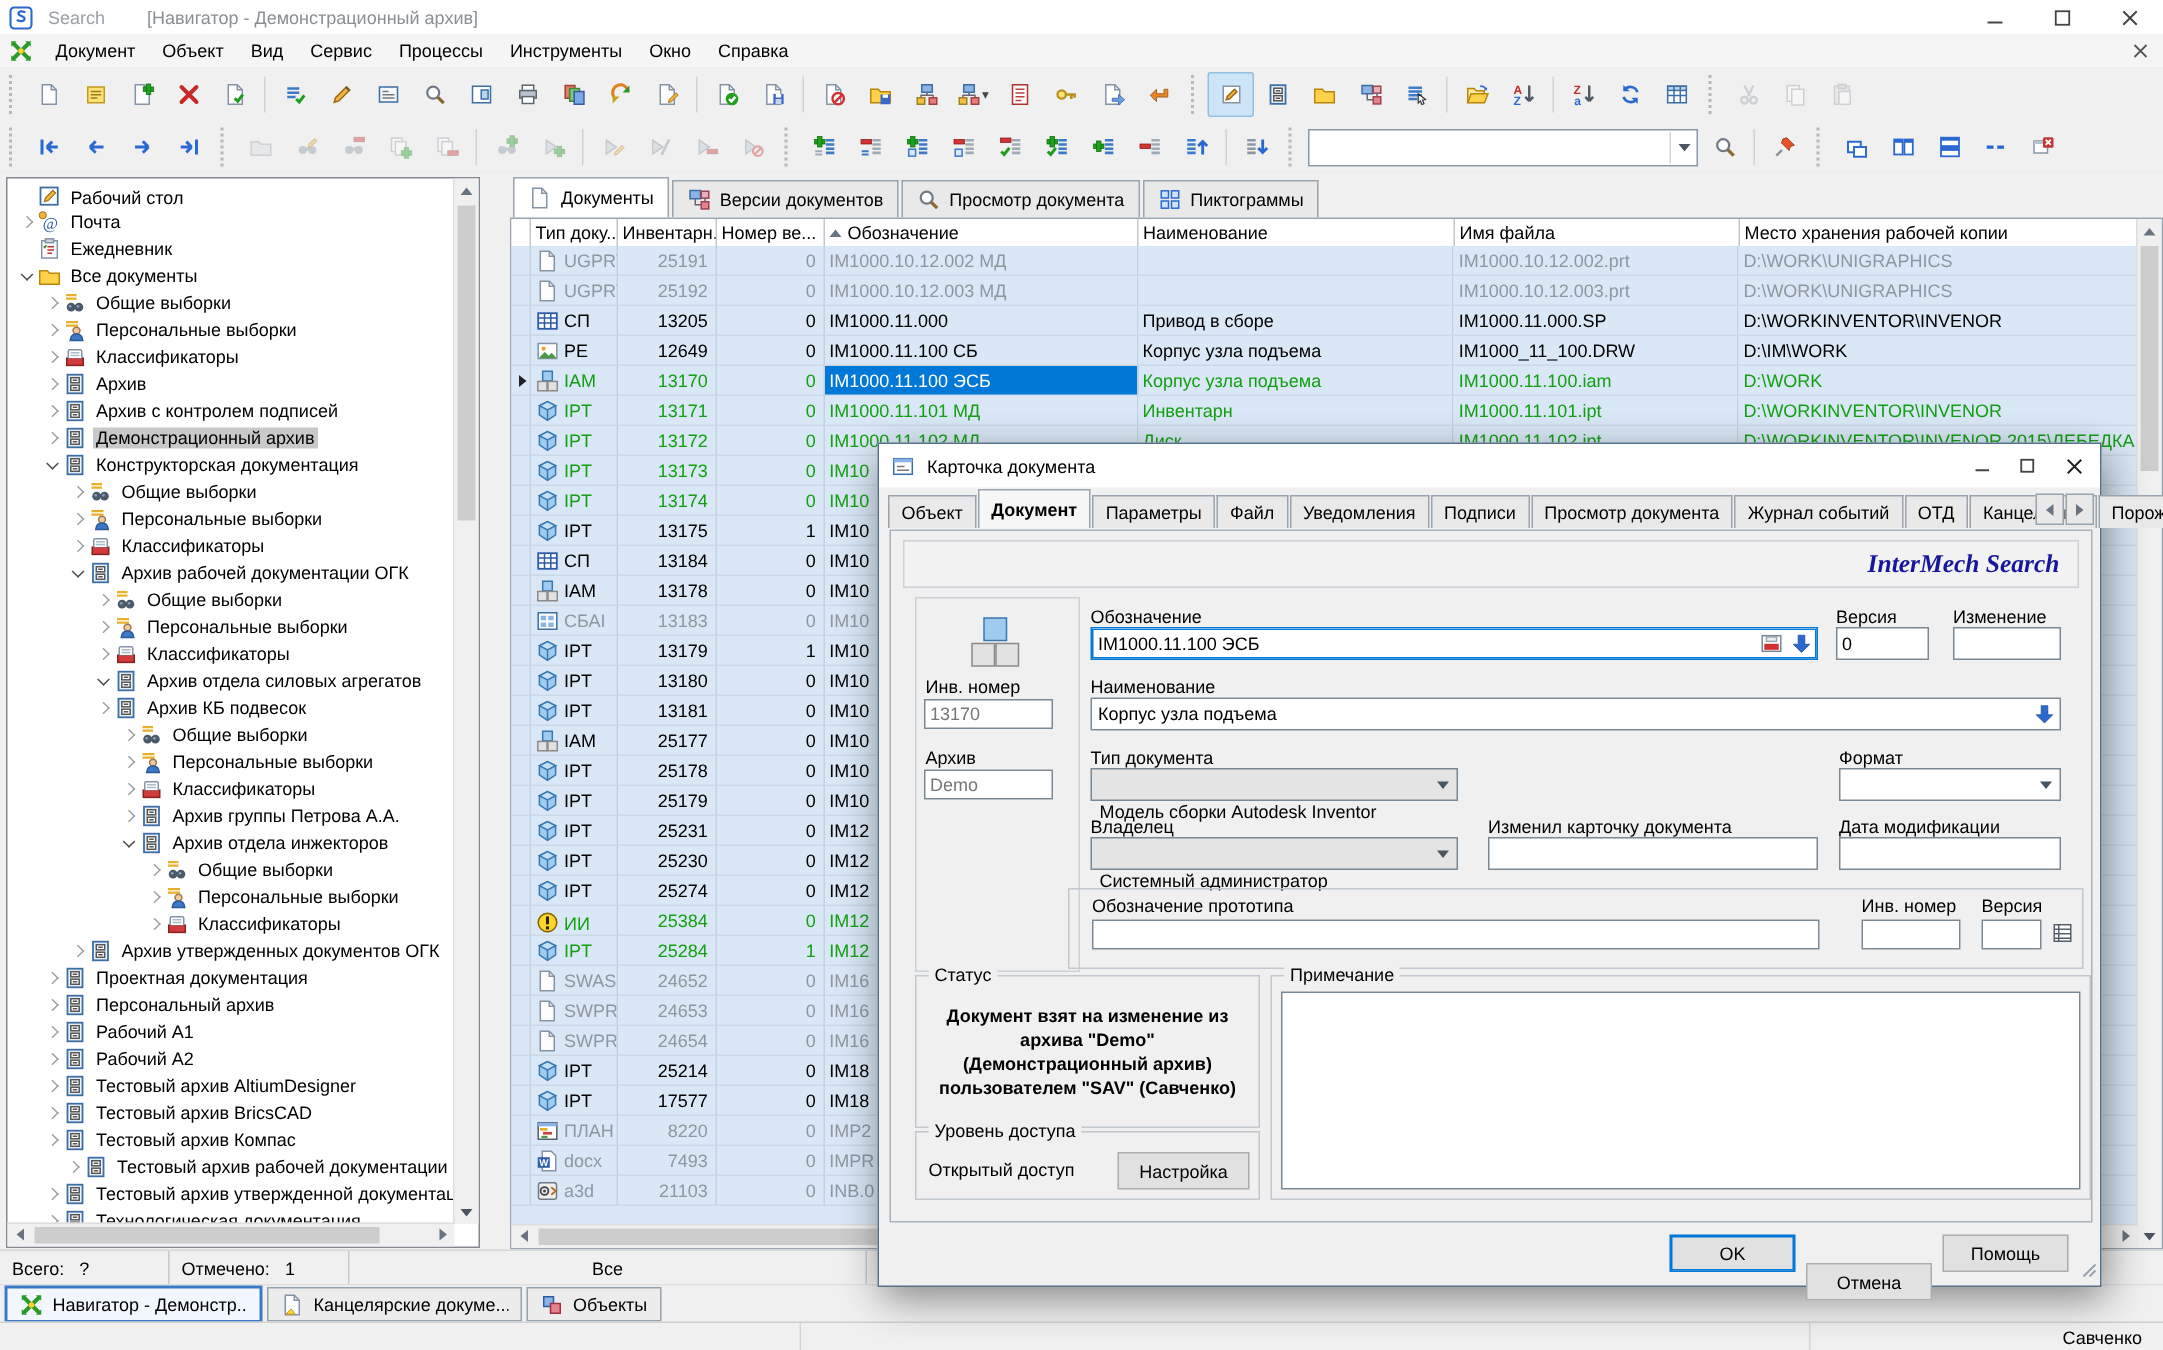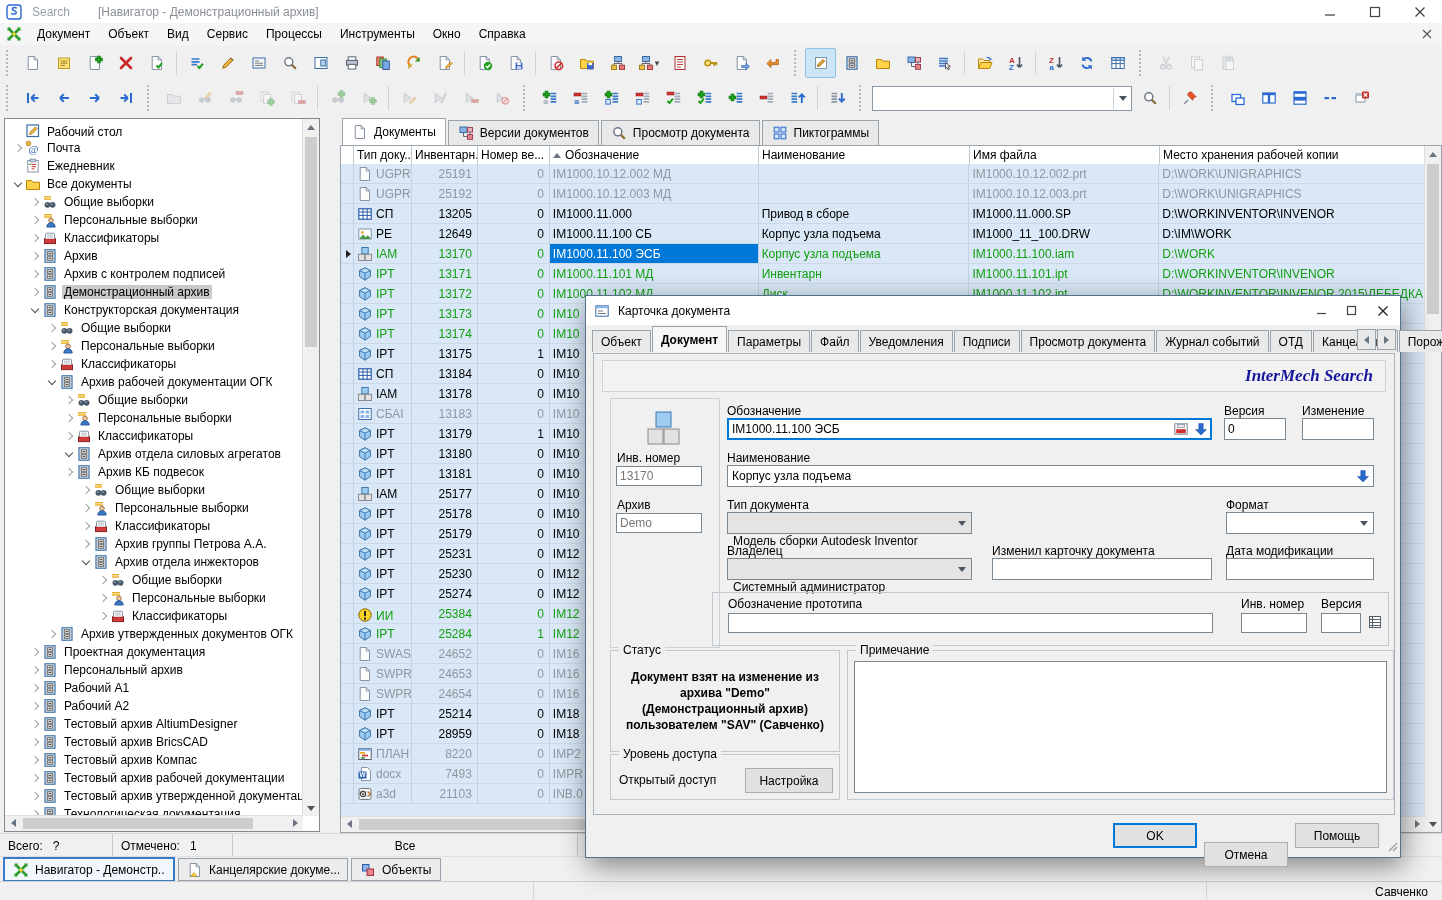--- a/index.html
+++ b/index.html
@@ -1324,21 +1324,21 @@
             <svg width="16" height="16" viewBox="0 0 16 16">
               <rect x="3" y="1.8" width="10" height="12.4" fill="#eef4fb" stroke="#3a6ea5" stroke-width="1.2"></rect>
               <rect x="5.2" y="3.8" width="5.6" height="3.4" fill="#fff" stroke="#555"></rect>
               <path d="M6.5 5.5h3" stroke="#555"></path>
               <rect x="5.2" y="8.8" width="5.6" height="3.4" fill="#fff" stroke="#555"></rect>
               <path d="M6.5 10.5h3" stroke="#555"></path>
             </svg>
           </span>
           <span class="lbl">Тестовый архив Компас</span>
         </div>
-        <div class="trow" style="padding-left: 23px;">
+        <div class="trow" style="padding-left: 37px;">
           <span class="expbox">
             <span class="chv"></span>
           </span>
           <span class="ic">
             <svg width="16" height="16" viewBox="0 0 16 16">
               <rect x="3" y="1.8" width="10" height="12.4" fill="#eef4fb" stroke="#3a6ea5" stroke-width="1.2"></rect>
               <rect x="5.2" y="3.8" width="5.6" height="3.4" fill="#fff" stroke="#555"></rect>
               <path d="M6.5 5.5h3" stroke="#555"></path>
               <rect x="5.2" y="8.8" width="5.6" height="3.4" fill="#fff" stroke="#555"></rect>
               <path d="M6.5 10.5h3" stroke="#555"></path>
@@ -2001,21 +2001,21 @@
             <div class="gcell" style="width: 58px;">
               <span class="ic">
                 <svg width="16" height="16" viewBox="0 0 16 16">
                   <path d="M8 1.8l5.4 2.7v6L8 14.2 2.6 10.5v-6z" fill="#9ecbf0" stroke="#3a78b0"></path>
                   <path d="M8 1.8l5.4 2.7L8 7.2 2.6 4.5z" fill="#c4e0f7" stroke="#3a78b0"></path>
                   <path d="M8 7.2v7" stroke="#3a78b0"></path>
                 </svg>
               </span>
               <span>IPT</span>
             </div>
-            <div class="gcell num" style="width: 66px;">28959</div>
+            <div class="gcell num" style="width: 66px;">17577</div>
             <div class="gcell num" style="width: 72px;">0</div>
             <div class="gcell" style="width: 209px;">IM18</div>
             <div class="gcell" style="width: 211px;"></div>
             <div class="gcell" style="width: 190px;"></div>
             <div class="gcell" style="width: 266px;"></div>
           </div>
           <div class="grow st-gray">
             <div class="gcell" style="width: 13px;"></div>
             <div class="gcell" style="width: 58px;">
               <span class="ic">

